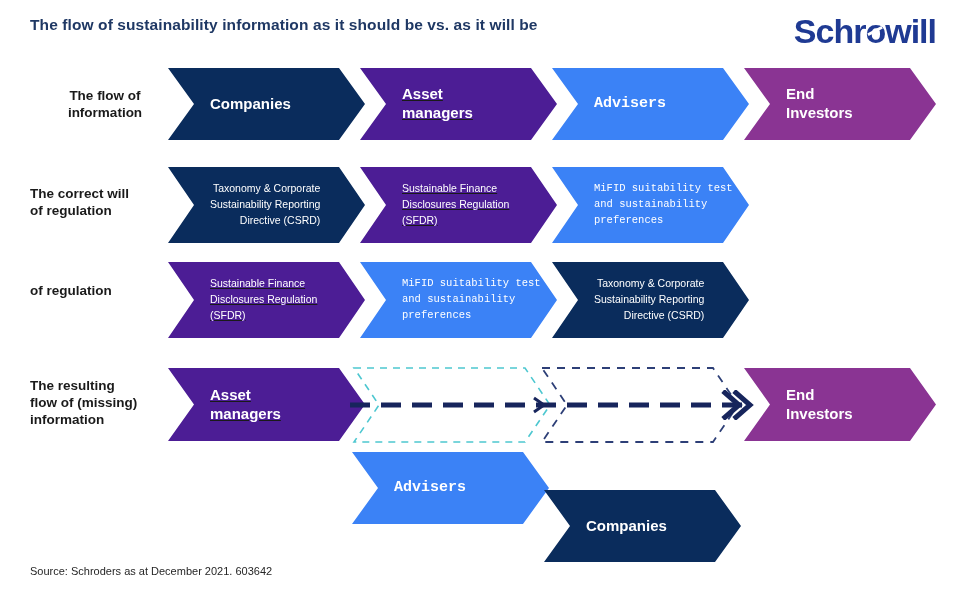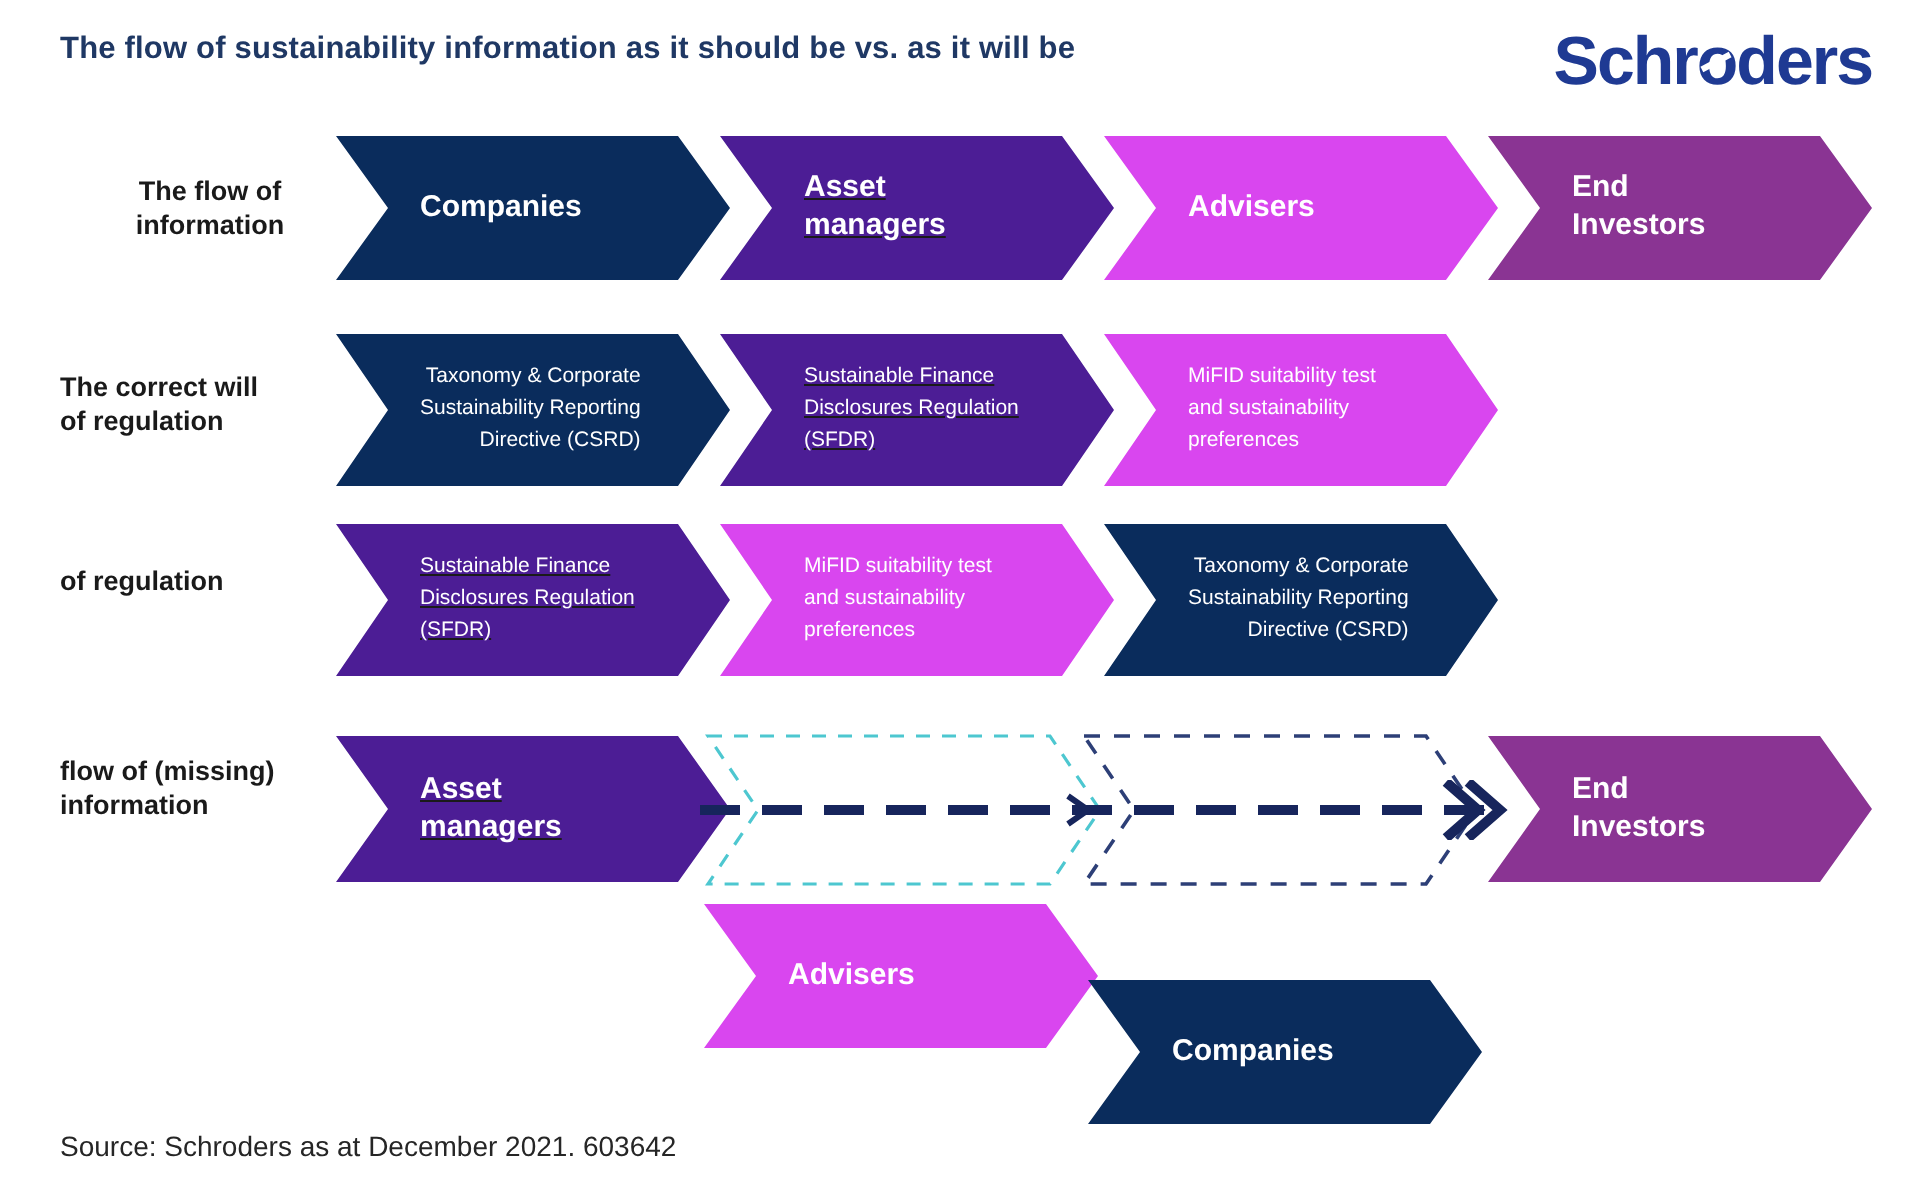--- a/index.html
+++ b/index.html
@@ -22,52 +22,53 @@
   
   .chev{position:absolute;box-sizing:border-box;
         clip-path:polygon(0 0, calc(100% - 26px) 0, 100% 50%, calc(100% - 26px) 100%, 0 100%, 26px 50%);
         display:flex;align-items:center;}
   .chev .lbl{padding-left:42px;padding-right:10px;color:#ffffff;}
   .chev.big .lbl{font-size:15px;font-weight:bold;line-height:1.25;}
   .chev.small .lbl{font-size:10.5px;font-weight:normal;line-height:1.5;}
 
   .navy{background:#0a2c5c;text-align:right;}
   .blue{background:#4c1d95;text-decoration:underline;}
-  .teal{background:#d946ef;}
+  .teal{background:#3b82f6;font-family:Liberation Mono, monospace;}
   .purple{background:#8a3493;}
 
   
   .ghost{position:absolute;}
   .ghost svg{display:block;}
 
   
   #flow-arrow{position:absolute;}
 
   
-  #source{position:absolute;left:30px;top:565px;font-size:14px;color:#262626;}
+  #source{position:absolute;left:30px;top:565px;font-size:11px;color:#262626;}
 </style>
 </head>
 <body>
 
 <div id="title">The flow of sustainability information as it should be vs. as it will be</div>
 
-<div id="logo"><span>Schr</span><span class="o-ring">o</span><span>ders</span></div>
+<div id="logo"><span>Schr</span><span class="o-ring">o</span><span>will</span></div>
 
 <div class="row-label" style="top:88px;text-align:center;">
   <div>The flow of</div>
   <div>information</div>
 </div>
 <div class="row-label" style="top:186px;">
   <div>The correct will</div>
   <div>of regulation</div>
 </div>
 <div class="row-label" style="top:283px;">
   <div>of regulation</div>
 </div>
 <div class="row-label" style="top:378px;">
+  <div>The resulting</div>
   <div>flow of (missing)</div>
   <div>information</div>
 </div>
 
 <div class="chev big navy" style="left:168px;top:68px;width:197px;height:72px;">
   <span class="lbl">Companies</span>
 </div>
 <div class="chev big blue" style="left:360px;top:68px;width:197px;height:72px;">
   <span class="lbl"><span>Asset</span><br><span>managers</span></span>
 </div>

